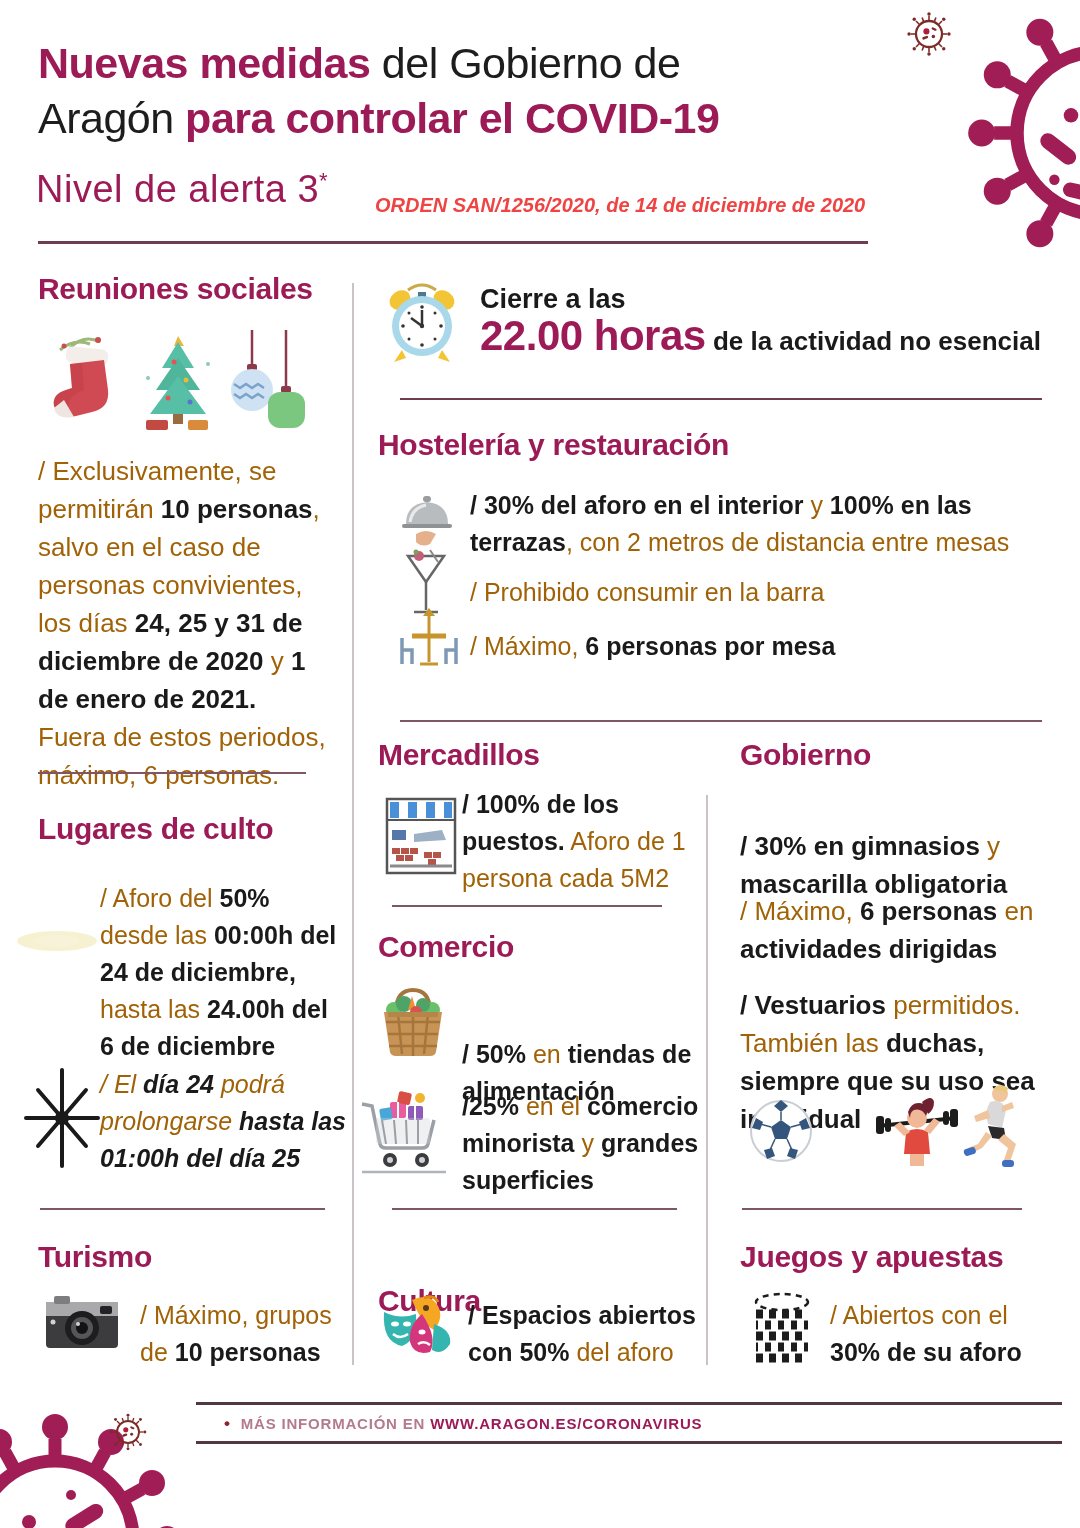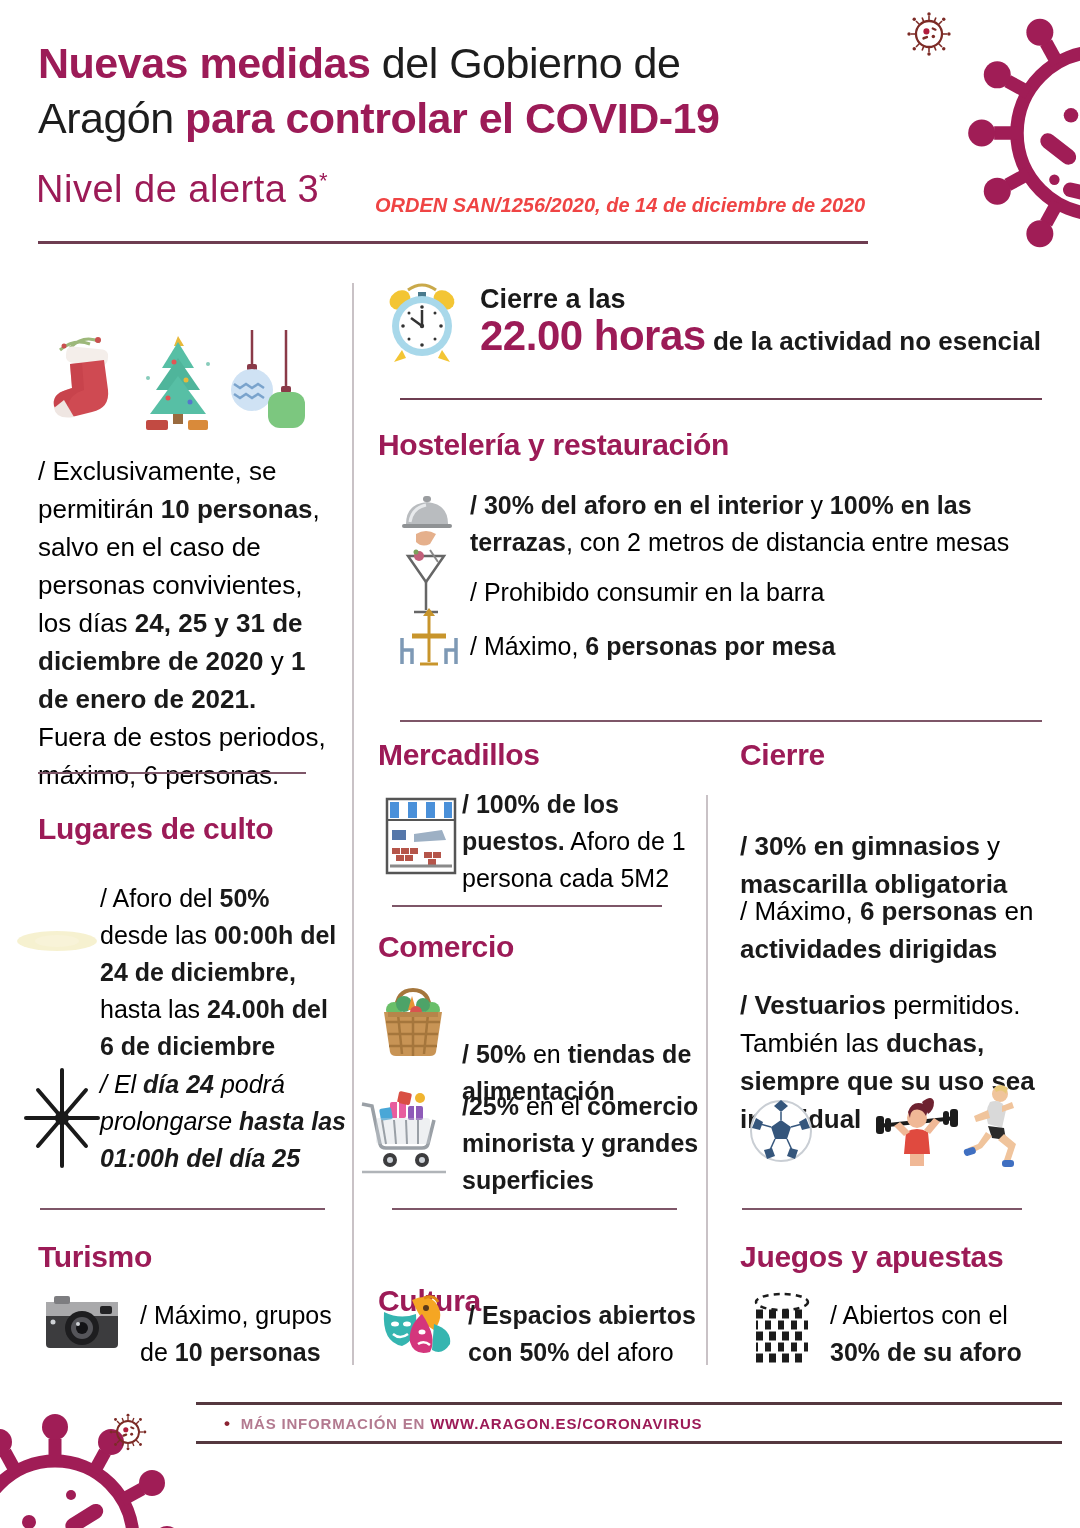--- a/index.html
+++ b/index.html
@@ -1,21 +1,21 @@
 <!DOCTYPE html>
 <html><head>
 <meta charset="utf-8">
 <style>
   html,body{margin:0;padding:0;background:#ffffff;}
   .page{position:relative;width:1080px;height:1528px;background:#ffffff;overflow:hidden;
         font-family:"Liberation Sans",sans-serif;color:#3f3f3f;}
   
   .accent{color:#9C1B57;}
   .bd{font-weight:700;color:#1a1a1a;}
-  .rg{font-weight:400;color:#000000;}
+  .rg{font-weight:400;color:#a16207;}
   .abs{position:absolute;}
   h1,h2,p{margin:0;padding:0;}
   .title{left:38px;top:36px;font-size:43px;line-height:55px;letter-spacing:-0.5px;font-weight:400;color:#1d1d1d;width:860px;}
   .title .tb{font-weight:800;}
   .alert{left:36px;top:168px;font-size:38px;font-weight:300;color:#9C1B57;letter-spacing:0.5px;}
   .alert sup{font-size:22px;font-weight:400;}
   .order{left:375px;top:194px;font-size:20px;font-style:italic;font-weight:600;color:#ef4444;}
   .rule{background:#6e3d51;height:3px;}
   .rule2{background:#7e5668;height:2px;}
   .vdiv{background:#c9c2c6;width:2px;}
@@ -124,20 +124,21 @@
   <div class="abs order">ORDEN SAN/1256/2020, de 14 de diciembre de 2020</div>
   <div class="abs rule" style="left:38px;top:241px;width:830px;"></div>
 
   <svg class="abs" style="left:963px;top:-2px;" width="270" height="270" viewBox="0 0 260 260">
       <use href="#virusbig"></use>
     </svg>
   <svg class="abs" style="left:903px;top:8px;" width="52" height="52" viewBox="0 0 60 60">
       <use href="#virussmall"></use>
     </svg>
 
+  <h2 class="abs sec-h" style="left:38px;top:272px;">Reuniones sociales</h2>
 
   <svg class="abs" style="left:40px;top:328px;" width="88" height="104" viewBox="0 0 88 104">
     <g stroke="#9db87a" stroke-width="3" fill="none">
         <path d="M20 22 Q34 10 50 16"></path>
         <path d="M30 20 Q44 6 60 14"></path>
       </g>
     <circle cx="58" cy="12" r="3" fill="#c94f4f"></circle>
       <circle cx="24" cy="18" r="2.5" fill="#c94f4f"></circle>
     <rect x="26" y="20" width="42" height="16" rx="6" fill="#f4eeea" transform="rotate(6 47 28)"></rect>
     <path d="M30 36 L64 32 L68 62 Q70 80 52 84 L36 88 Q18 92 14 78 Q12 66 26 62 L32 60 Z" fill="#cf4a52"></path>
@@ -371,21 +372,21 @@
     <path d="M34 10 Q52 2 60 16 Q66 28 56 40 Q44 34 34 10Z" fill="#f5a623"></path>
     <circle cx="48" cy="18" r="3" fill="#5a3a1a"></circle>
     <path d="M46 8 Q56 4 60 12" stroke="#e08914" stroke-width="3" fill="none"></path>
     <path d="M44 24 Q60 48 52 62 Q36 66 32 52 Q30 36 44 24Z" fill="#d4367c"></path>
     <ellipse cx="44" cy="42" rx="3.5" ry="2.5" fill="#fff"></ellipse>
     <path d="M40 54 Q46 50 52 55" stroke="#fff" stroke-width="2.5" fill="none"></path>
     <path d="M56 34 Q74 40 72 54 Q64 66 54 60" fill="#35b5b0"></path>
   </svg>
   <p class="abs body" style="left:468px;top:1297px;width:230px;"><span class="bd">/ Espacios abiertos con 50%</span><span class="rg"> del aforo</span></p>
 
-  <h2 class="abs sec-h" style="left:740px;top:738px;">Cierre</h2>
+  <h2 class="abs sec-h" style="left:740px;top:738px;">Gobierno</h2>
   <p class="abs body-lg" style="left:740px;top:798px;width:305px;margin-top:29px;"><span class="bd">/ 30% en gimnasios</span><span class="rg"> y </span><span class="bd">mascarilla obligatoria</span></p>
   <p class="abs body-lg" style="left:740px;top:892px;width:305px;"><span class="rg">/ Máximo, </span><span class="bd">6 personas</span><span class="rg"> en </span><span class="bd">actividades dirigidas</span></p>
   <p class="abs body-lg" style="left:740px;top:986px;width:315px;"><span class="bd">/ Vestuarios</span><span class="rg"> permitidos. También las </span><span class="bd">duchas, siempre que su uso sea individual</span></p>
 
   <svg class="abs" style="left:748px;top:1098px;" width="66" height="66" viewBox="0 0 66 66">
     <circle cx="33" cy="33" r="30" fill="#ffffff" stroke="#c9ced4" stroke-width="2"></circle>
     <polygon points="33,22 43,29 39,41 27,41 23,29" fill="#35567c"></polygon>
     <polygon points="33,2 40,8 33,14 26,8" fill="#35567c"></polygon>
     <polygon points="58,20 62,30 54,32 51,24" fill="#35567c"></polygon>
     <polygon points="8,20 15,24 12,32 4,30" fill="#35567c"></polygon>

